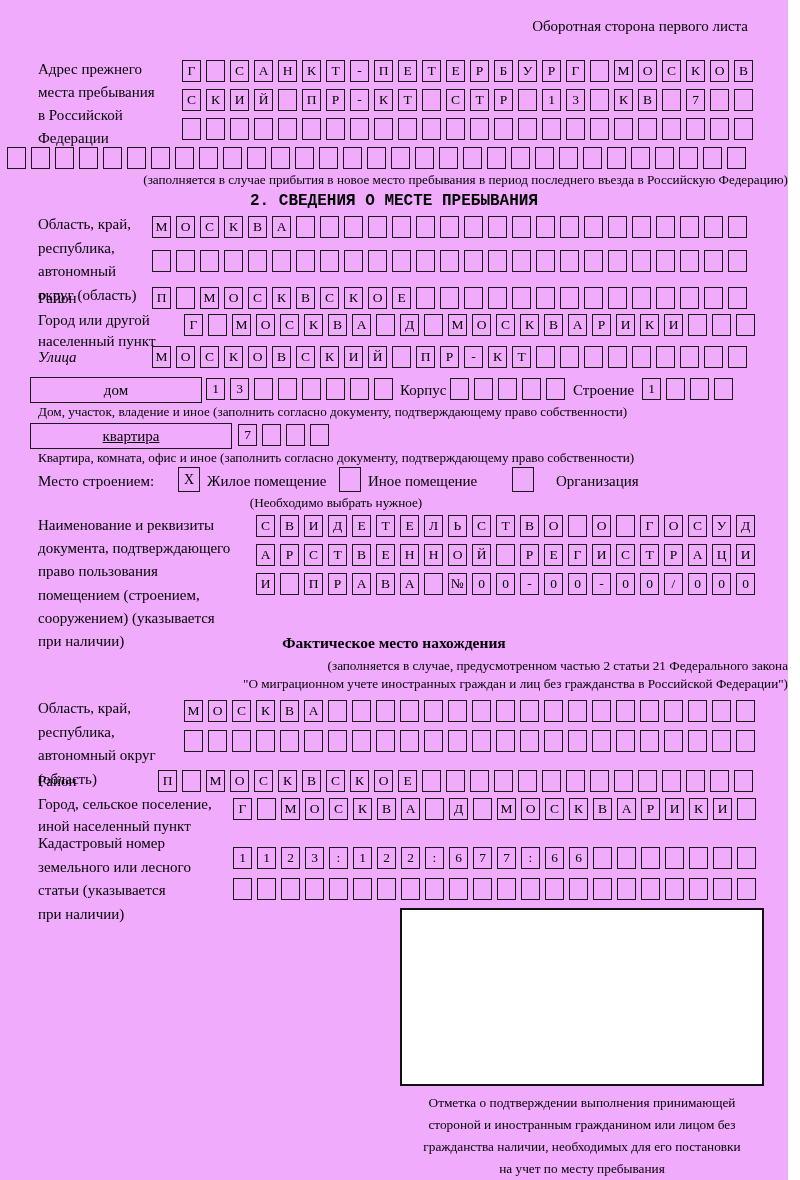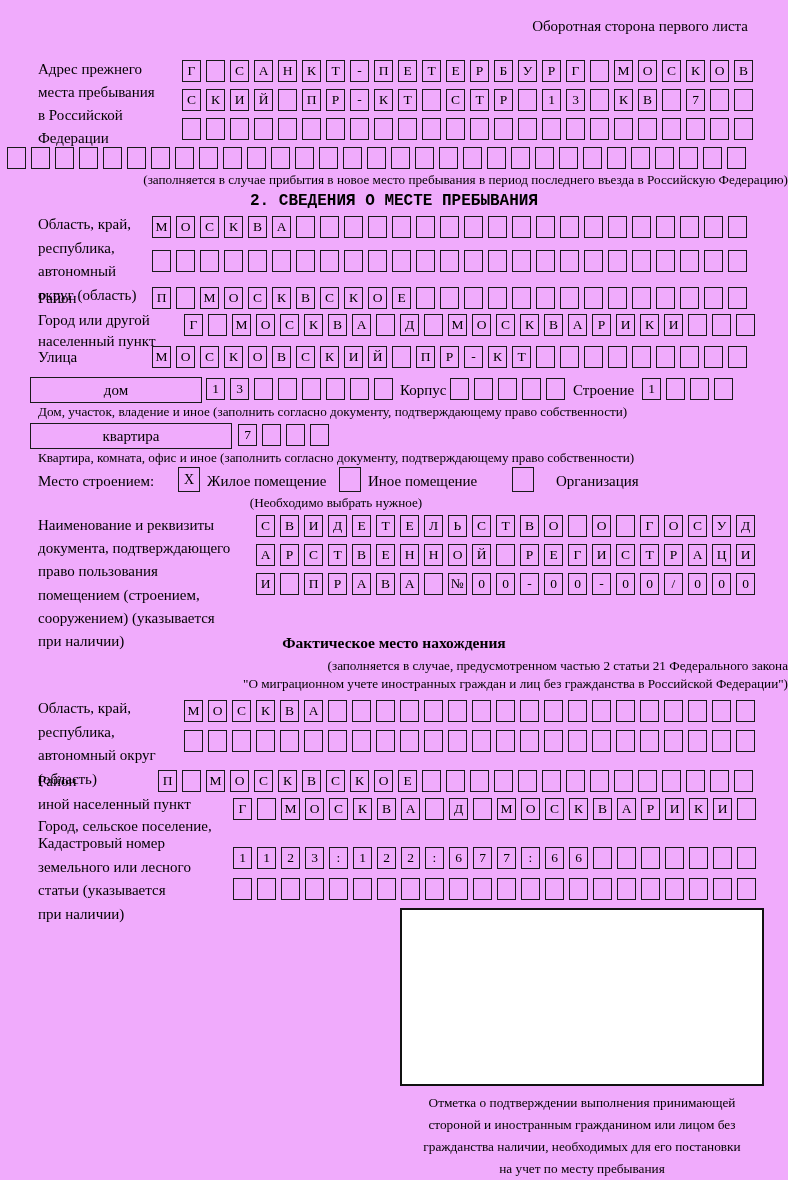--- a/index.html
+++ b/index.html
@@ -272,21 +272,21 @@
       <span class="cell">А</span>
       <span class="cell">Р</span>
       <span class="cell">И</span>
       <span class="cell">К</span>
       <span class="cell">И</span>
       <span class="cell"></span>
       <span class="cell"></span>
       <span class="cell"></span>
     </div>
 
-  <div class="lbl" style="left:38px;top:346px;">Улица</div>
+  <div class="lbl" style="left:38px;top:346px;font-style:italic;">Улица</div>
   <div class="cellrow" style="left:152px;top:346px;">
       <span class="cell">М</span>
       <span class="cell">О</span>
       <span class="cell">С</span>
       <span class="cell">К</span>
       <span class="cell">О</span>
       <span class="cell">В</span>
       <span class="cell">С</span>
       <span class="cell">К</span>
       <span class="cell">И</span>
@@ -329,21 +329,21 @@
     </div>
   <div class="lbl" style="left:573px;top:379px;">Строение</div>
   <div class="cellrow" style="left:642px;top:378px;">
       <span class="cell">1</span>
       <span class="cell"></span>
       <span class="cell"></span>
       <span class="cell"></span>
     </div>
   <div class="cap" style="left:38px;top:404px;">Дом, участок, владение и иное (заполнить согласно документу, подтверждающему право собственности)</div>
 
-  <div class="widebox" style="left:30px;top:423px;width:202px;">квартира</div>
+  <div class="widebox" style="left:30px;top:423px;width:202px;text-decoration:underline;">квартира</div>
   <div class="cellrow" style="left:238px;top:424px;">
       <span class="cell">7</span>
       <span class="cell"></span>
       <span class="cell"></span>
       <span class="cell"></span>
     </div>
   <div class="cap" style="left:38px;top:450px;">Квартира, комната, офис и иное (заполнить согласно документу, подтверждающему право собственности)</div>
 
   <div class="lbl" style="left:38px;top:470px;">Место строением:</div>
   <div class="checkbox" style="left:178px;top:467px;">X</div>
@@ -518,22 +518,22 @@
       <span class="cell"></span>
       <span class="cell"></span>
       <span class="cell"></span>
       <span class="cell"></span>
       <span class="cell"></span>
       <span class="cell"></span>
       <span class="cell"></span>
     </div>
 
   <div class="lbl" style="left:38px;top:793px;line-height:22px;">
+    <div>Город, сельское поселение,</div>
     <div>иной населенный пункт</div>
-    <div>Город, сельское поселение,</div>
   </div>
   <div class="cellrow" style="left:233px;top:798px;">
       <span class="cell">Г</span>
       <span class="cell"></span>
       <span class="cell">М</span>
       <span class="cell">О</span>
       <span class="cell">С</span>
       <span class="cell">К</span>
       <span class="cell">В</span>
       <span class="cell">А</span>

